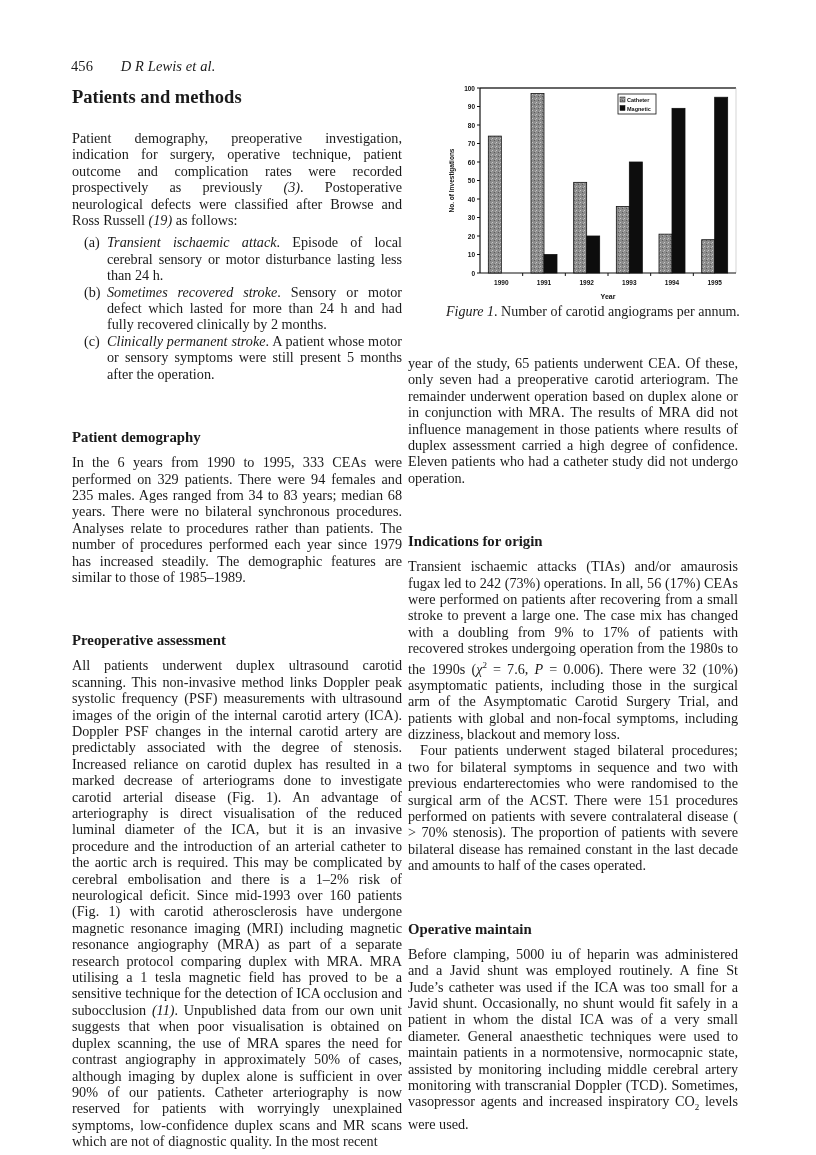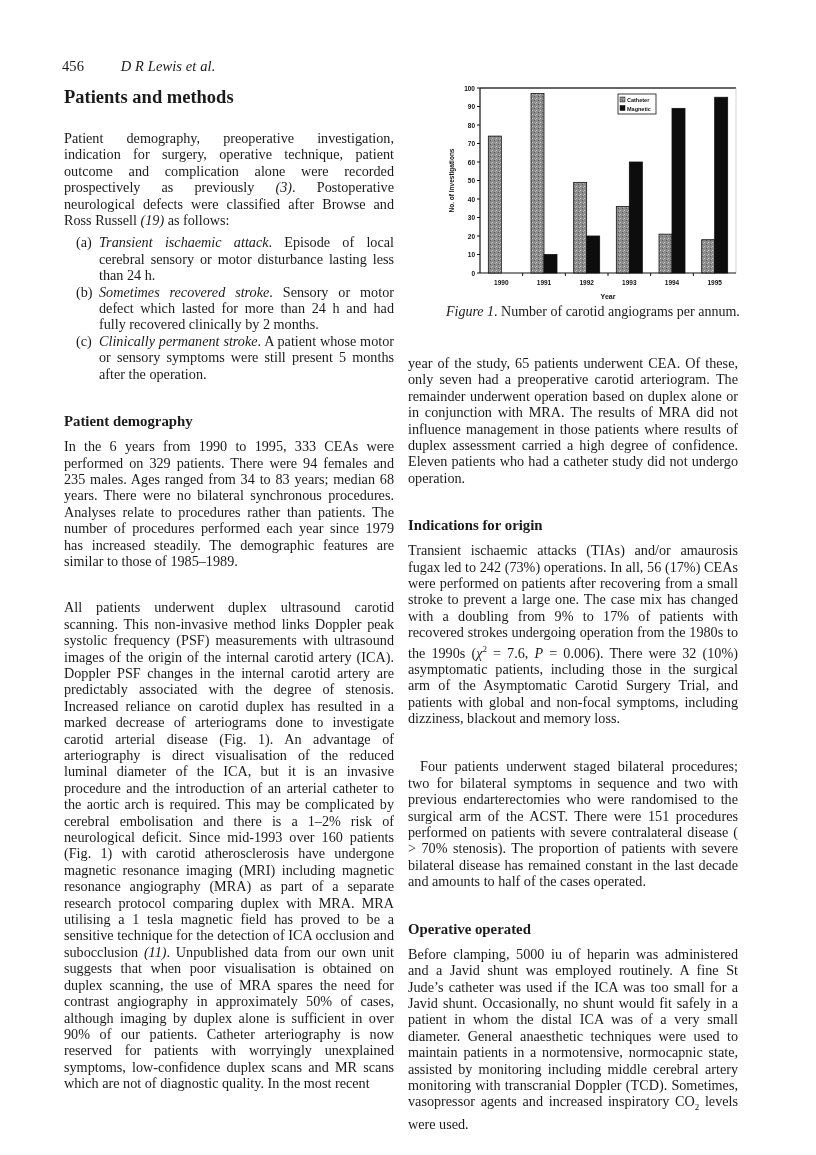--- a/index.html
+++ b/index.html
@@ -5,35 +5,35 @@
   html, body { margin: 0; padding: 0; background: #ffffff; }
   body {
     width: 816px; height: 1155px; position: relative; overflow: hidden;
     font-family: "Liberation Serif", "DejaVu Serif", serif;
     color: #1a1a1a;
   }
   .running-head {
     position: absolute; left: 62px; top: 58px;
     font-size: 14.5px; letter-spacing: 0.1px;
   }
-  .running-head .pg { display: inline-block; width: 40px; }
+  .running-head .pg { display: inline-block; width: 40px; text-align: center; }
   .running-head .auth { font-style: italic; margin-left: 15px; }
 
   .col { position: absolute; width: 330px; font-size: 14.2px; line-height: 16.4px; }
-  .col-left { left: 64px; top: 86px; }
+  .col-left { left: 72px; top: 86px; }
   .col-right { left: 408px; top: 355px; }
 
   h2.section-title {
     font-size: 18.5px; font-weight: bold; margin: 0 0 22px 0; line-height: 22px;
   }
   h3.sub {
-    font-size: 14.8px; font-weight: bold; margin: 0 0 8px 0; line-height: 18px;
+    font-size: 14.8px; font-weight: bold; margin: 16px 0 8px 0; line-height: 18px;
   }
   p { margin: 0; text-align: justify; hyphens: manual; }
-  p.indent { text-indent: 12px; margin-top: 32px; }
+  p.indent { text-indent: 12px; }
   .gap-lg { height: 30px; }
   em { font-style: italic; }
 
   .deflist { margin: 6px 0 0 0; padding: 0; list-style: none; }
   .deflist li { position: relative; padding-left: 35px; margin-left: 0; text-align: justify; }
   .deflist li .lbl { position: absolute; left: 12px; top: 0; }
 
   
   .figure { position: absolute; left: 440px; top: 82px; width: 320px; height: 240px; }
   .figure svg { position: absolute; left: 0; top: 0; }
@@ -47,33 +47,34 @@
 </head>
 <body>
 
 <div class="running-head">
   <span class="pg">456</span>
   <span class="auth">D R Lewis et al.</span>
 </div>
 
 <div class="col col-left">
   <h2 class="section-title">Patients and methods</h2>
-  <p><span>Patient demography, preoperative investigation, indication for surgery, operative technique, patient outcome and complication alone were recorded prospectively as previously </span><em>(3)</em><span>. Postoperative neurological defects were classified after Browse and Ross Russell </span><em>(19)</em><span> as follows:</span></p>
+  <p><span>Patient demography, preoperative investigation, indication for surgery, operative technique, patient outcome and complication rates were recorded prospectively as previously </span><em>(3)</em><span>. Postoperative neurological defects were classified after Browse and Ross Russell </span><em>(19)</em><span> as follows:</span></p>
 
   <ul class="deflist">
     <li><span class="lbl">(a)</span><em>Transient ischaemic attack</em><span>. Episode of local cerebral sensory or motor disturbance lasting less than 24 h.</span></li>
     <li><span class="lbl">(b)</span><em>Sometimes recovered stroke</em><span>. Sensory or motor defect which lasted for more than 24 h and had fully recovered clinically by 2 months.</span></li>
     <li><span class="lbl">(c)</span><em>Clinically permanent stroke</em><span>. A patient whose motor or sensory symptoms were still present 5 months after the operation.</span></li>
   </ul>
 
   <div class="gap-lg"></div>
   <h3 class="sub">Patient demography</h3>
   <p>In the 6 years from 1990 to 1995, 333 CEAs were performed on 329 patients. There were 94 females and 235 males. Ages ranged from 34 to 83 years; median 68 years. There were no bilateral synchronous procedures. Analyses relate to procedures rather than patients. The number of procedures performed each year since 1979 has increased steadily. The demographic features are similar to those of 1985–1989.</p>
 
   <div class="gap-lg"></div>
+  <h3 class="sub">Preoperative assessment</h3>
   <p><span>All patients underwent duplex ultrasound carotid scanning. This non-invasive method links Doppler peak systolic frequency (PSF) measurements with ultrasound images of the origin of the internal carotid artery (ICA). Doppler PSF changes in the internal carotid artery are predictably associated with the degree of stenosis. Increased reliance on carotid duplex has resulted in a marked decrease of arteriograms done to investigate carotid arterial disease (Fig. 1). An advantage of arteriography is direct visualisation of the reduced luminal diameter of the ICA, but it is an invasive procedure and the introduction of an arterial catheter to the aortic arch is required. This may be complicated by cerebral embolisation and there is a 1–2% risk of neurological deficit. Since mid-1993 over 160 patients (Fig. 1) with carotid atherosclerosis have undergone magnetic resonance imaging (MRI) including magnetic resonance angiography (MRA) as part of a separate research protocol comparing duplex with MRA. MRA utilising a 1 tesla magnetic field has proved to be a sensitive technique for the detection of ICA occlusion and subocclusion </span><em>(11)</em><span>. Unpublished data from our own unit suggests that when poor visualisation is obtained on duplex scanning, the use of MRA spares the need for contrast angiography in approximately 50% of cases, although imaging by duplex alone is sufficient in over 90% of our patients. Catheter arteriography is now reserved for patients with worryingly unexplained symptoms, low-confidence duplex scans and MR scans which are not of diagnostic quality. In the most recent</span></p>
 </div>
 
 <div class="figure">
   <svg id="chart" width="320" height="225" viewBox="0 0 320 225">
     <defs>
       <pattern id="speckle" width="4" height="4" patternUnits="userSpaceOnUse">
         <rect width="4" height="4" fill="#8c8c8c"></rect>
         <rect x="0" y="0" width="1" height="1" fill="#c8c8c8"></rect>
         <rect x="2" y="2" width="1" height="1" fill="#5a5a5a"></rect>
@@ -147,15 +148,15 @@
 
 <div class="col col-right">
   <p>year of the study, 65 patients underwent CEA. Of these, only seven had a preoperative carotid arteriogram. The remainder underwent operation based on duplex alone or in conjunction with MRA. The results of MRA did not influence management in those patients where results of duplex assessment carried a high degree of confidence. Eleven patients who had a catheter study did not undergo operation.</p>
 
   <div class="gap-lg"></div>
   <h3 class="sub">Indications for origin</h3>
   <p><span>Transient ischaemic attacks (TIAs) and/or amaurosis fugax led to 242 (73%) operations. In all, 56 (17%) CEAs were performed on patients after recovering from a small stroke to prevent a large one. The case mix has changed with a doubling from 9% to 17% of patients with recovered strokes undergoing operation from the 1980s to the 1990s (</span><em>χ</em><sup style="font-size:9px">2</sup><span> = 7.6, </span><em>P</em><span> = 0.006). There were 32 (10%) asymptomatic patients, including those in the surgical arm of the Asymptomatic Carotid Surgery Trial, and patients with global and non-focal symptoms, including dizziness, blackout and memory loss.</span></p>
   <p class="indent">Four patients underwent staged bilateral procedures; two for bilateral symptoms in sequence and two with previous endarterectomies who were randomised to the surgical arm of the ACST. There were 151 procedures performed on patients with severe contralateral disease ( &gt; 70% stenosis). The proportion of patients with severe bilateral disease has remained constant in the last decade and amounts to half of the cases operated.</p>
 
   <div class="gap-lg"></div>
-  <h3 class="sub">Operative operated</h3>
+  <h3 class="sub">Operative maintain</h3>
   <p><span>Before clamping, 5000 iu of heparin was administered and a Javid shunt was employed routinely. A fine St Jude’s catheter was used if the ICA was too small for a Javid shunt. Occasionally, no shunt would fit safely in a patient in whom the distal ICA was of a very small diameter. General anaesthetic techniques were used to maintain patients in a normotensive, normocapnic state, assisted by monitoring including middle cerebral artery monitoring with transcranial Doppler (TCD). Sometimes, vasopressor agents and increased inspiratory CO</span><sub style="font-size:9px">2</sub><span> levels were used.</span></p>
 </div>
 
 </body></html>

